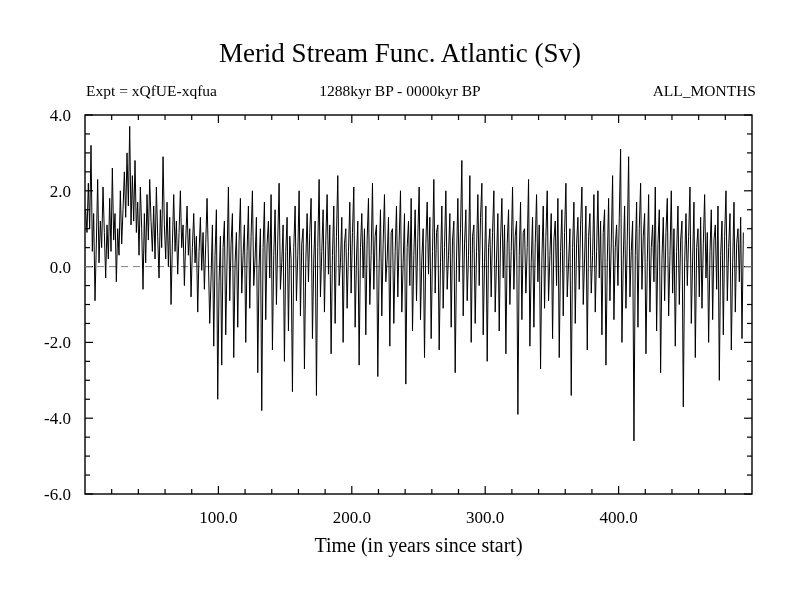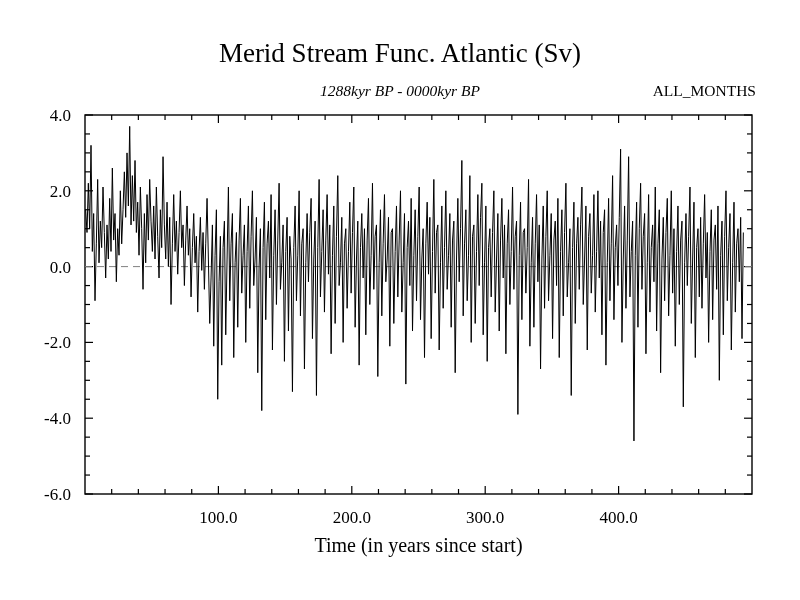--- a/index.html
+++ b/index.html
@@ -31,21 +31,21 @@
     letter-spacing: 0px;
     white-space: nowrap;
   }
   .subline {
     position: absolute;
     top: 82px;
     font-size: 15.5px;
     white-space: nowrap;
   }
   .sub-left  { left: 86px; }
-  .sub-mid   { left: 0; width: 800px; text-align: center; font-style: italic; }
+  .sub-mid   { left: 0; width: 800px; text-align: center; }
   .sub-right { right: 44px; font-family: Liberation Serif, serif; }
 
   #plotwrap {
     position: absolute;
     left: 0;
     top: 0;
     width: 800px;
     height: 600px;
     border-radius: 16px;
   }
@@ -56,20 +56,21 @@
     fill: #000000;
   }
 </style>
 </head>
 <body>
 
 <div id="page">
 
   <div class="title">Merid Stream Func. Atlantic (Sv)</div>
 
+  <div class="subline sub-left">Expt = xQfUE-xqfua</div>
 
   <div class="subline sub-mid">1288kyr BP - 0000kyr BP</div>
 
   <div class="subline sub-right">ALL_MONTHS</div>
 
   <div id="plotwrap">
     <svg id="plot" width="800" height="600" viewBox="0 0 800 600">
       <g id="axes-layer">
           <rect x="85" y="115" width="667" height="379" fill="none" stroke="#000000" stroke-width="1.4"></rect>
           <line x1="111.68" y1="494" x2="111.68" y2="489" stroke="#000000" stroke-width="1.2"></line>

